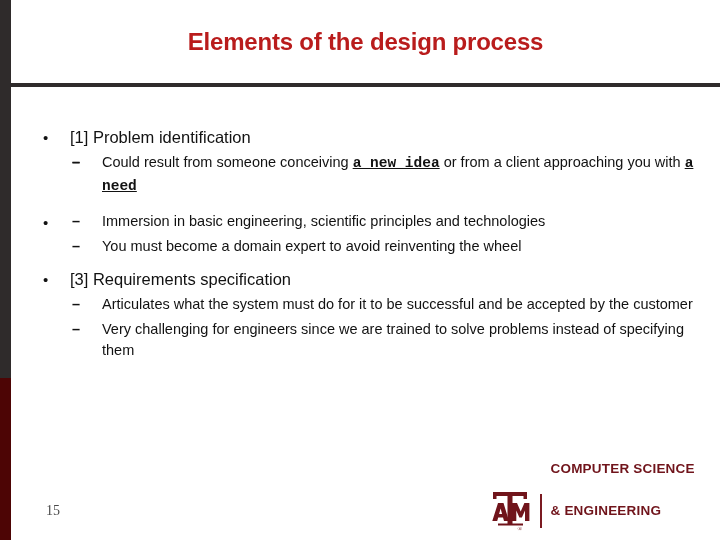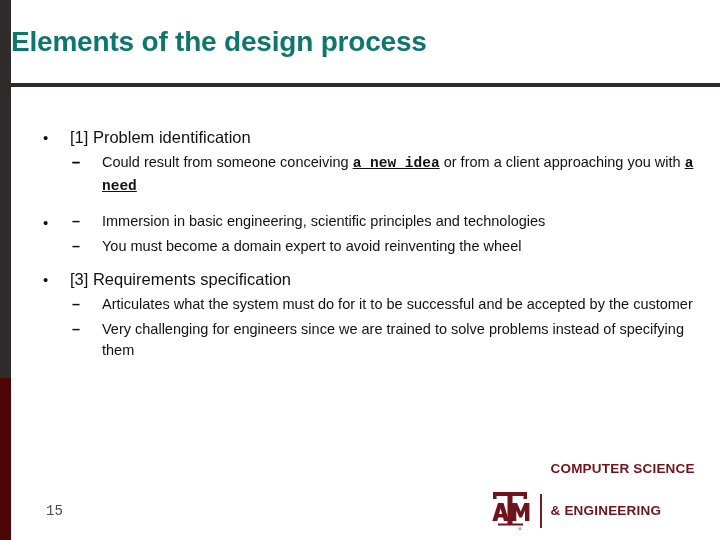--- a/index.html
+++ b/index.html
@@ -37,23 +37,24 @@
     height: 162px;
     background: #4d0505;
   }
 
   
   .title {
     position: absolute;
     left: 11px;
     top: 22px;
     width: 709px;
-    font-size: 28px;
-    font-weight: bold;
-    color: #0f766e;
+    text-align: center;
+    font-size: 24px;
+    font-weight: bold;
+    color: #b91c1c;
     letter-spacing: -0.2px;
     line-height: 40px;
     white-space: nowrap;
   }
   .title-rule {
     position: absolute;
     left: 11px;
     top: 83px;
     width: 709px;
     height: 4px;
@@ -113,21 +114,21 @@
     font-family: Liberation Mono, monospace;
   }
 
   
   .page-number {
     position: absolute;
     left: 46px;
     top: 503px;
     font-size: 14px;
     color: #4a4a4a;
-    font-family: Liberation Mono, monospace;
+    font-family: Liberation Serif, serif;
   }
 
   .logo {
     position: absolute;
     left: 487px;
     top: 489px;
     height: 44px;
     display: flex;
     align-items: center;
   }

